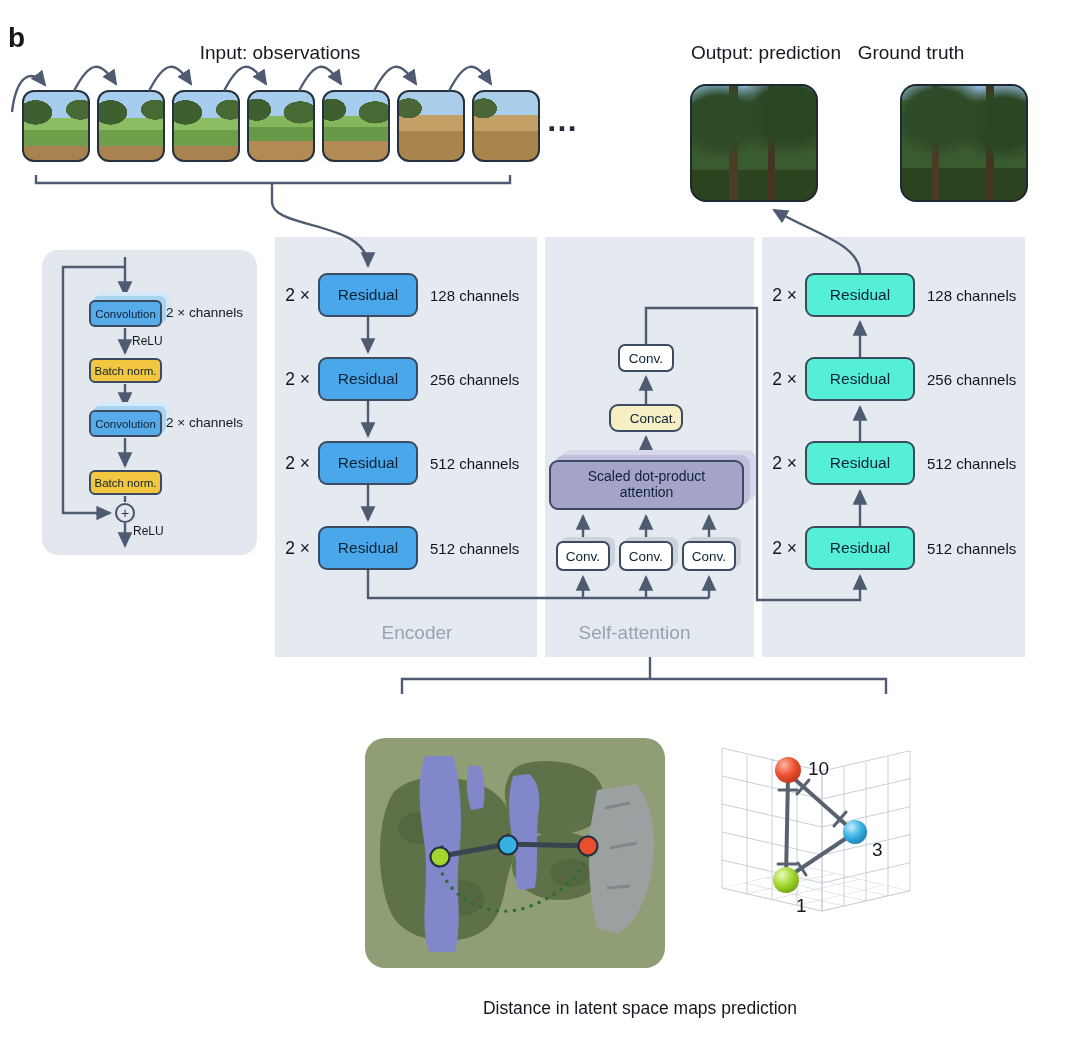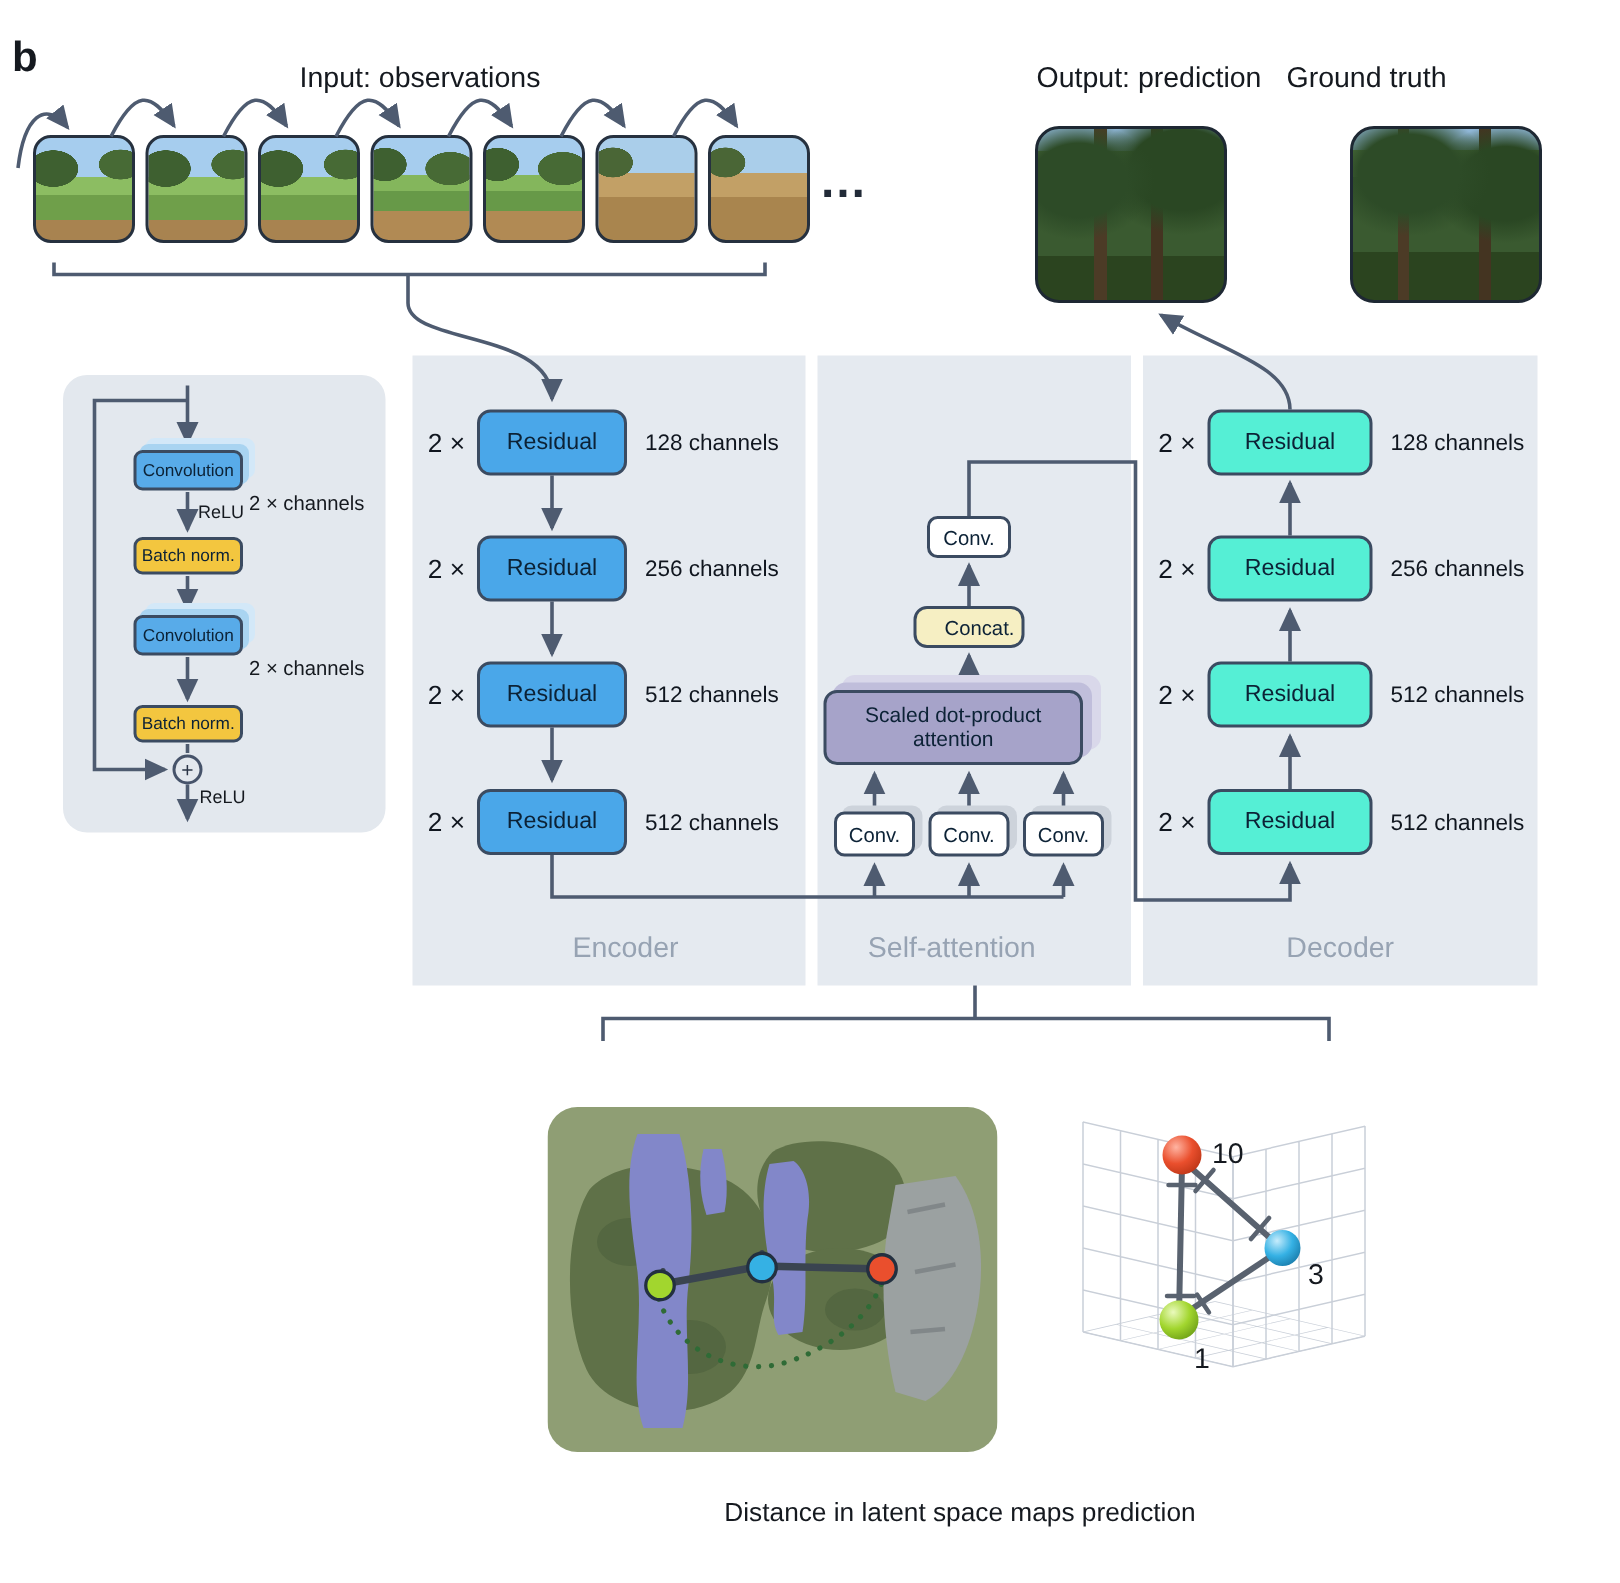--- a/index.html
+++ b/index.html
@@ -59,29 +59,29 @@
   .dec { background: #55efd5; width: 110px; }
   .mult { position: absolute; width: 40px; text-align: right; font-size: 17.5px; color: #10161f; }
   .chan { position: absolute; font-size: 15px; white-space: nowrap; color: #10161f; }
 
   .conv-box { width: 73px; height: 27px; font-size: 11.5px; background: #58abe9;
               border-width: 2px; border-radius: 6px;
               box-shadow: 4px -4px 0 #a9d4f1, 8px -8px 0 #d3e8f8; }
   .bn-box { width: 73px; height: 25px; font-size: 11.5px; background: #f3c63f;
             border-width: 2px; border-radius: 6px; }
   .det-label { position: absolute; font-size: 12px; color: #15191f; }
-  .note { position: absolute; font-size: 13.5px; color: #15191f; white-space: nowrap; margin-top: 23px; }
+  .note { position: absolute; font-size: 13.5px; color: #15191f; white-space: nowrap; }
   .plus-circle { position: absolute; left: 115px; top: 503px; width: 20px; height: 20px;
                  border: 2px solid #46536a; border-radius: 50%; background: #e3e8ee;
                  display: flex; align-items: center; justify-content: center; font-size: 14px; color: #2a3446; }
 
   .conv-sm { width: 54px; height: 30px; font-size: 13.5px; border-width: 2px; border-radius: 7px;
              background: #fff; box-shadow: 5px -4px 0 #cdd3db; }
   .conv-top { width: 56px; height: 28px; box-shadow: none; }
-  .attn-main { width: 173px; height: 50px; background: #a6a3c9; font-size: 14px; line-height: 1.12;
+  .attn-main { width: 195px; height: 50px; background: #a6a3c9; font-size: 14px; line-height: 1.12;
                box-shadow: 6px -5px 0 #c0bedb, 12px -10px 0 #d9d8ea; }
   .attn-main span { display: block; width: 150px; }
   .concat { width: 74px; height: 28px; background: #f6efc3; font-size: 13.5px; border-width: 2px; padding-left: 14px; }
 
   .map-svg  { position: absolute; left: 365px; top: 738px; }
   .plot-svg { position: absolute; left: 710px; top: 730px; }
   .caption { position: absolute; left: 340px; top: 998px; width: 600px; text-align: center;
              font-size: 17.5px; color: #15191f; }
 </style>
 </head>
@@ -219,21 +219,20 @@
   <div class="chan" style="left:927px; top:371px;">256 channels</div>
 
   <div class="mult" style="left:757px; top:453px;">2 ×</div>
   <div class="box residual dec" style="left:805px; top:441px;">Residual</div>
   <div class="chan" style="left:927px; top:455px;">512 channels</div>
 
   <div class="mult" style="left:757px; top:538px;">2 ×</div>
   <div class="box residual dec" style="left:805px; top:526px;">Residual</div>
   <div class="chan" style="left:927px; top:540px;">512 channels</div>
 
-  <div class="panel-title" style="left:762px; width:263px;">Decoder</div>
 
   <svg class="map-svg" width="300" height="230" viewBox="0 0 300 230">
     <defs>
         <clipPath id="mapclip">
           <rect x="0" y="0" width="300" height="230" rx="20"></rect>
         </clipPath>
       </defs>
     <g clip-path="url(#mapclip)">
       <rect width="300" height="230" fill="#8f9e74"></rect>
       <path d="M28 55 C 12 80 10 140 26 175 C 40 205 95 212 122 190 C 140 174 138 150 146 128 C 156 100 150 62 118 48 C 85 34 45 36 28 55 Z" fill="#5f7148"></path>

